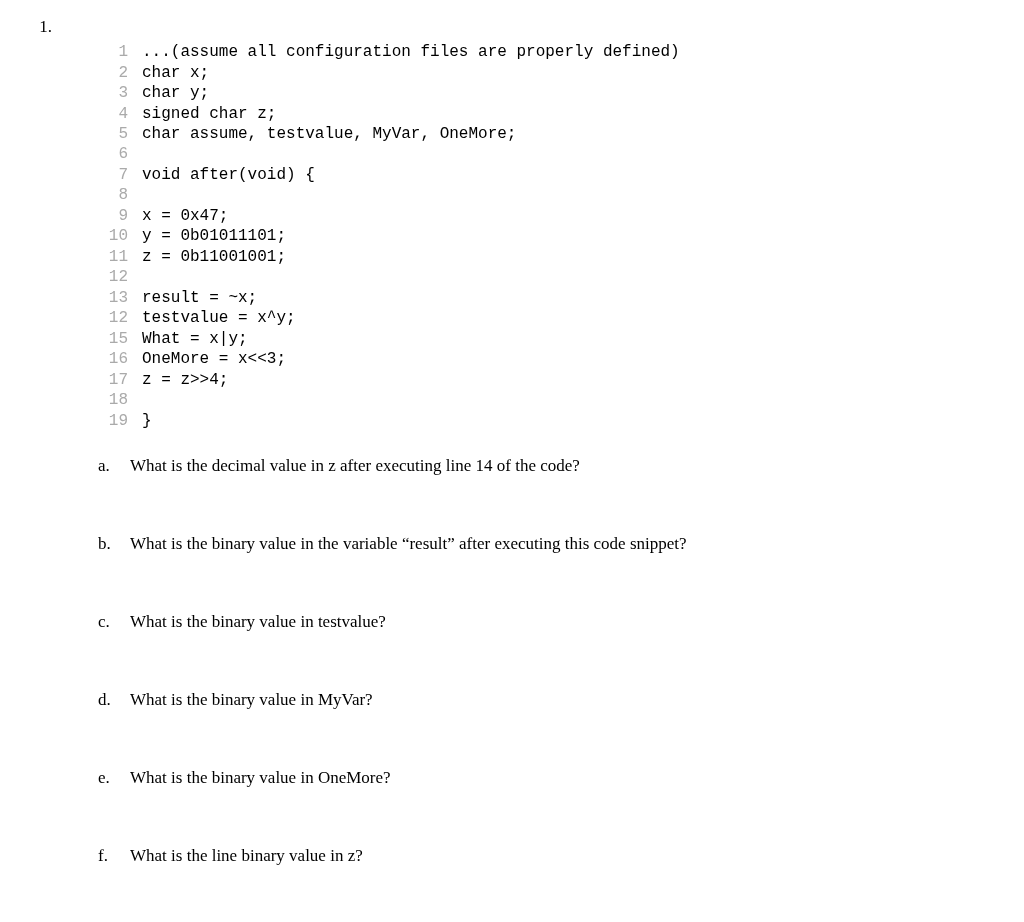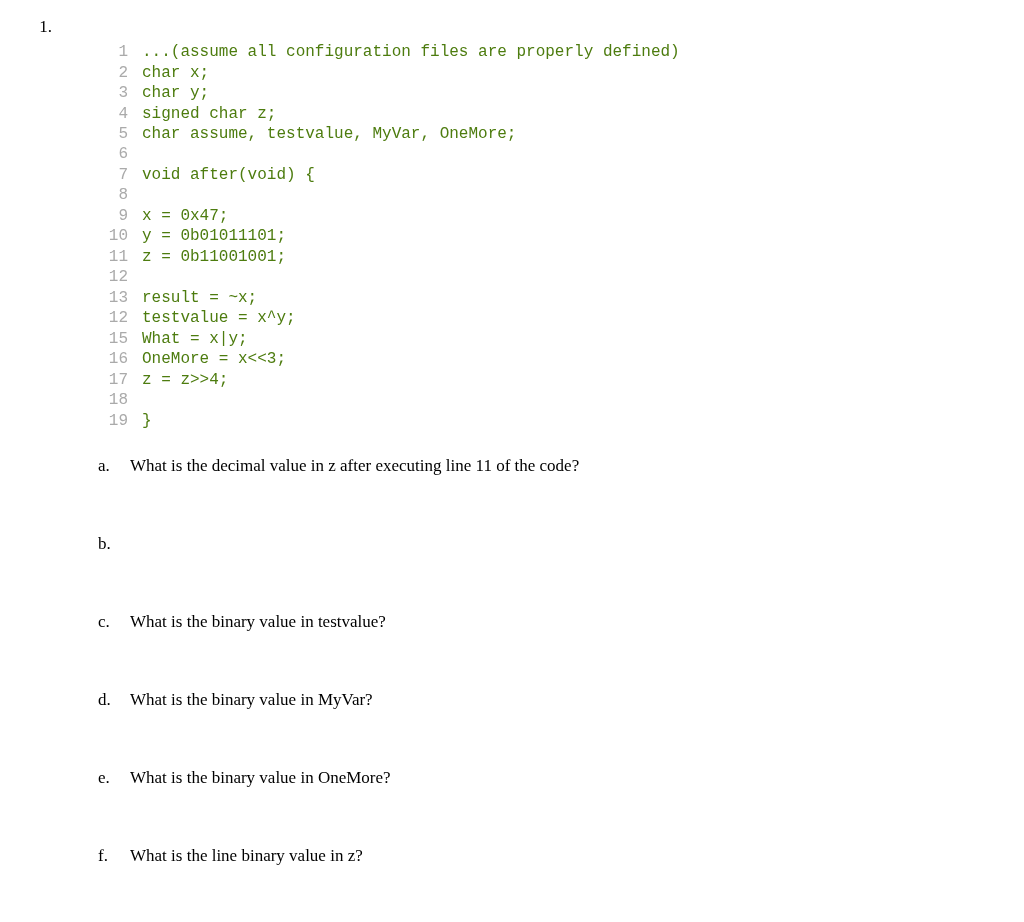--- a/index.html
+++ b/index.html
@@ -34,21 +34,21 @@
     }
     .line-num {
       color: #aaa;
       min-width: 30px;
       text-align: right;
       padding-right: 14px;
       user-select: none;
     }
     .code-text {
       white-space: pre;
-      color: #4d7c0f;
+      color: #000000;
     }
     .subquestions {
       margin-left: 74px;
     }
     .subq {
       display: flex;
       align-items: flex-start;
       gap: 14px;
       margin-bottom: 56px;
     }
@@ -138,24 +138,25 @@
     </div>
     <div class="code-line">
       <span class="line-num">19</span>
       <span class="code-text">}</span>
     </div>
   </div>
 
 <div class="subquestions" id="subq-list">
     <div class="subq">
       <span class="subq-letter">a.</span>
-      <span>What is the decimal value in z after executing line 11 of the code?</span>
+      <span>What is the decimal value in z after executing line 14 of the code?</span>
     </div>
     <div class="subq">
       <span class="subq-letter">b.</span>
+      <span>What is the binary value in the variable “result” after executing this code snippet?</span>
     </div>
     <div class="subq">
       <span class="subq-letter">c.</span>
       <span>What is the binary value in testvalue?</span>
     </div>
     <div class="subq">
       <span class="subq-letter">d.</span>
       <span>What is the binary value in MyVar?</span>
     </div>
     <div class="subq">

